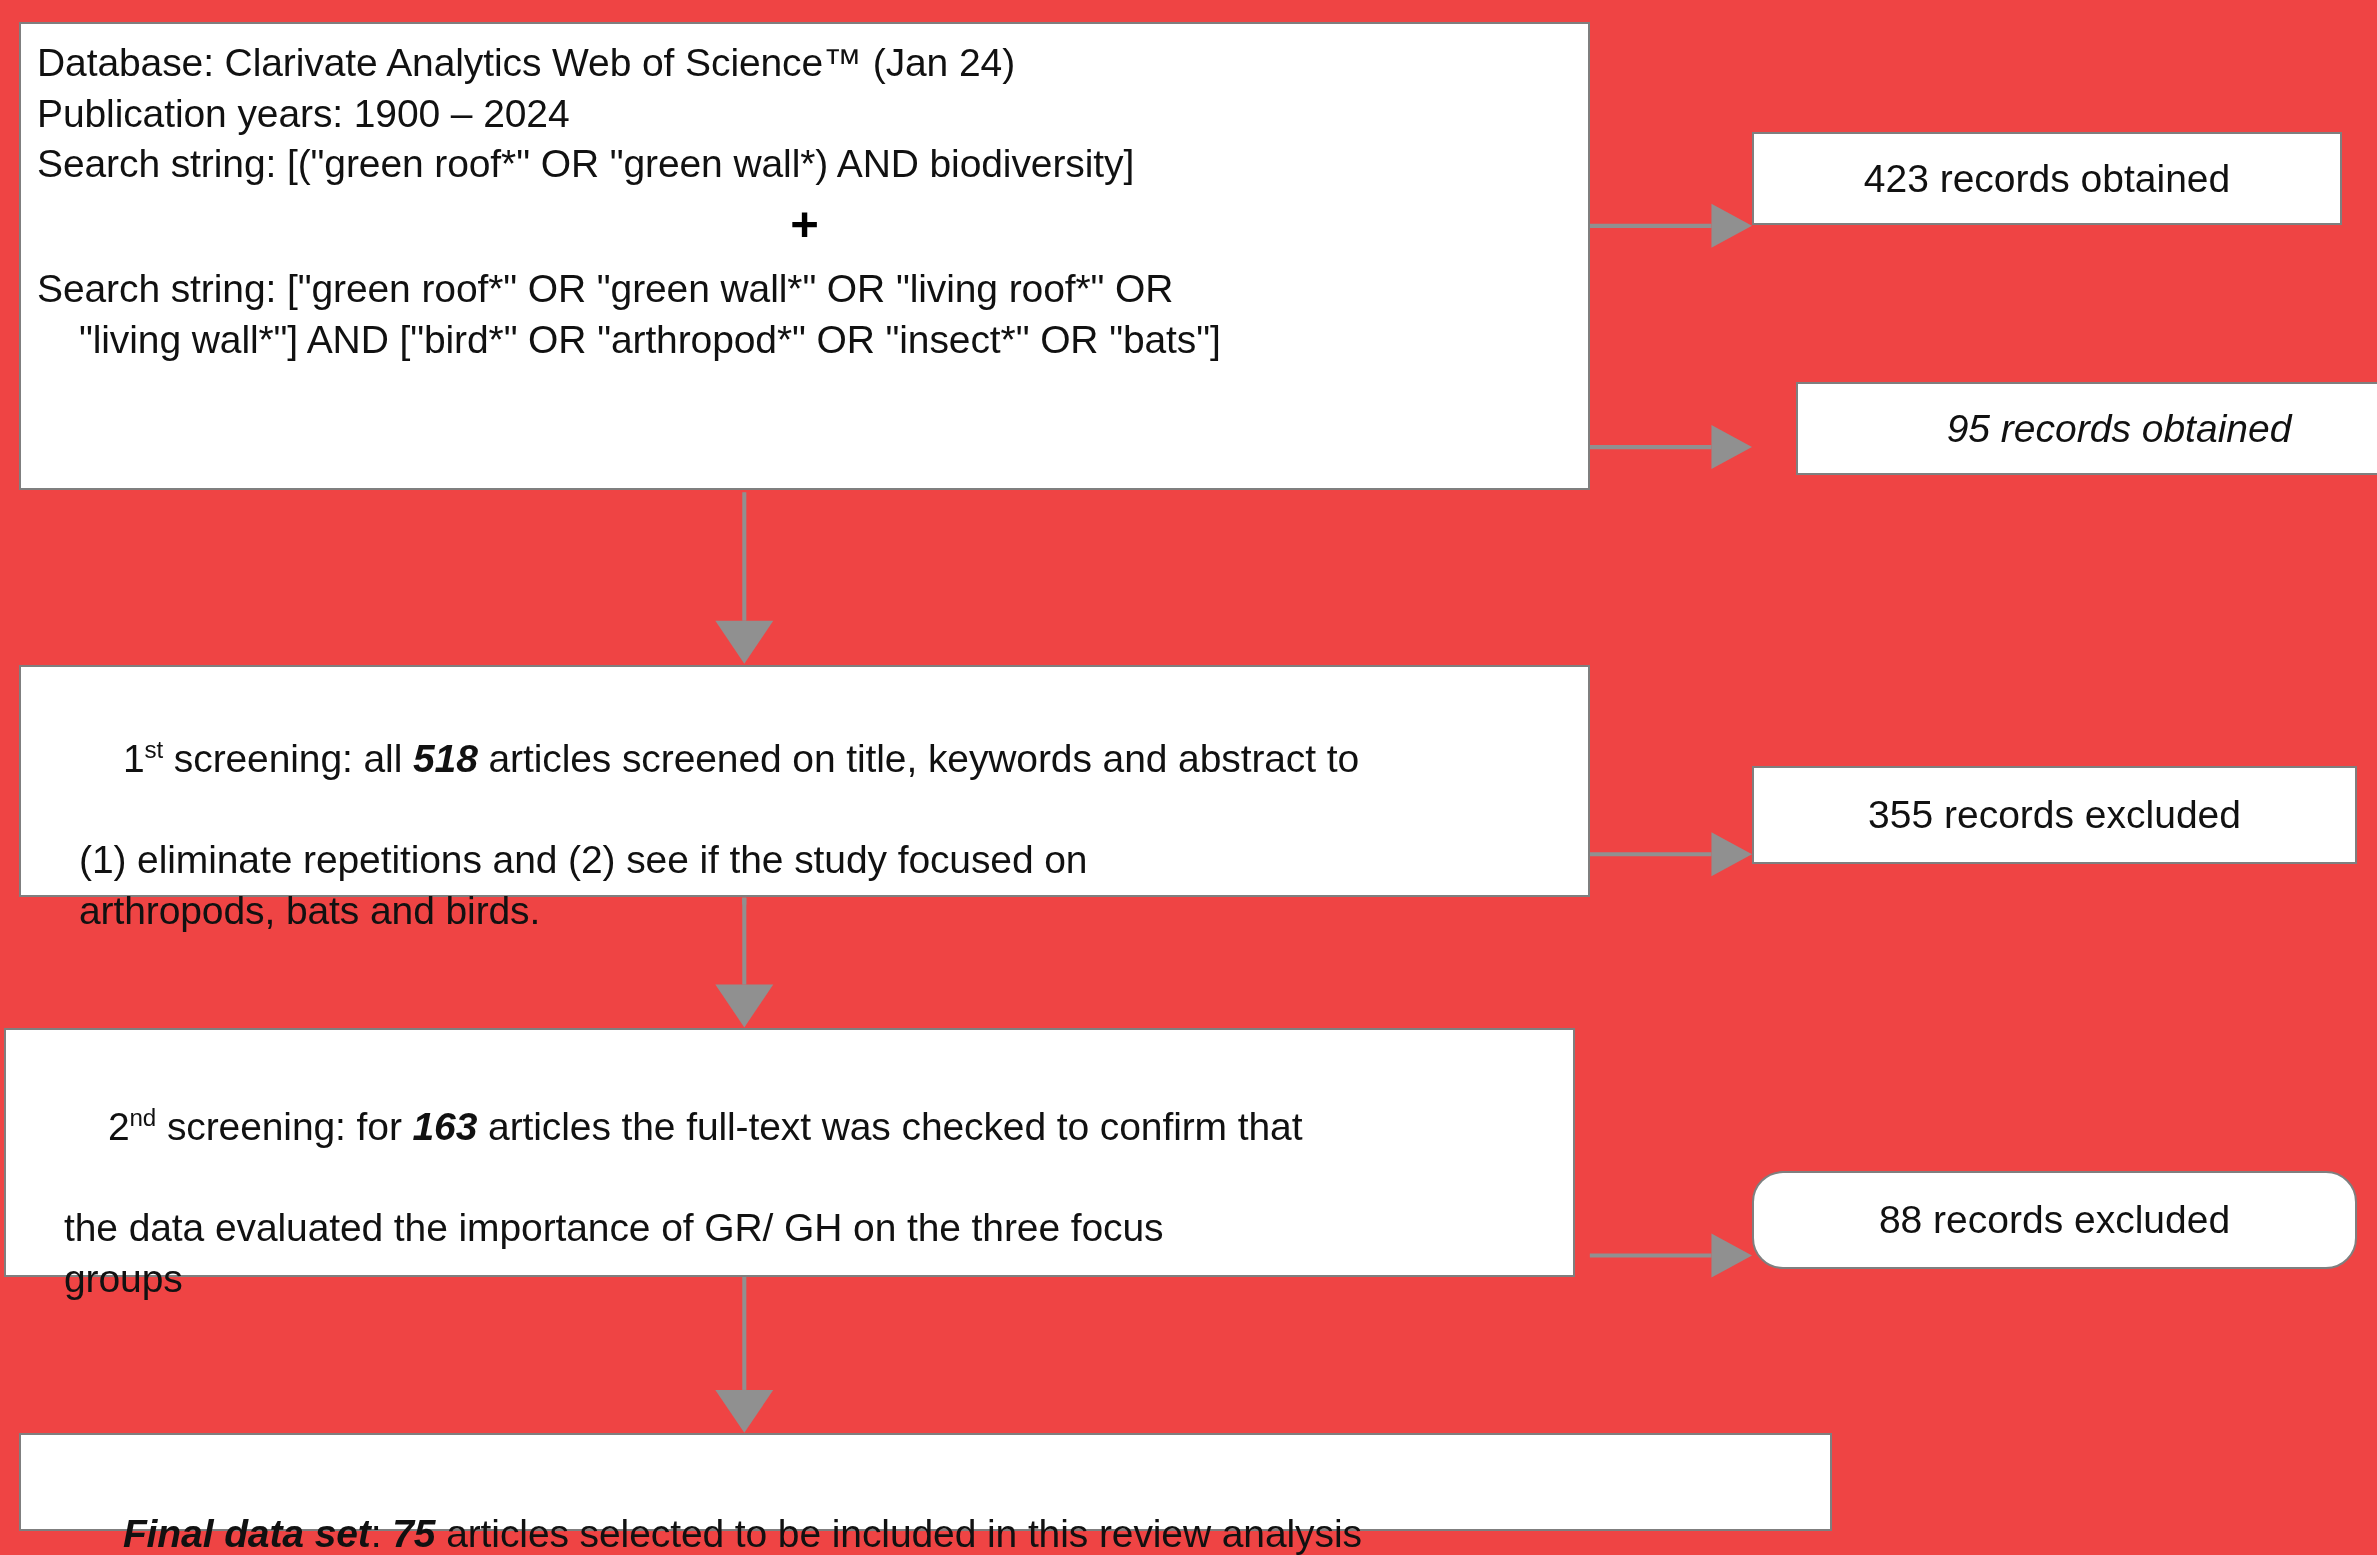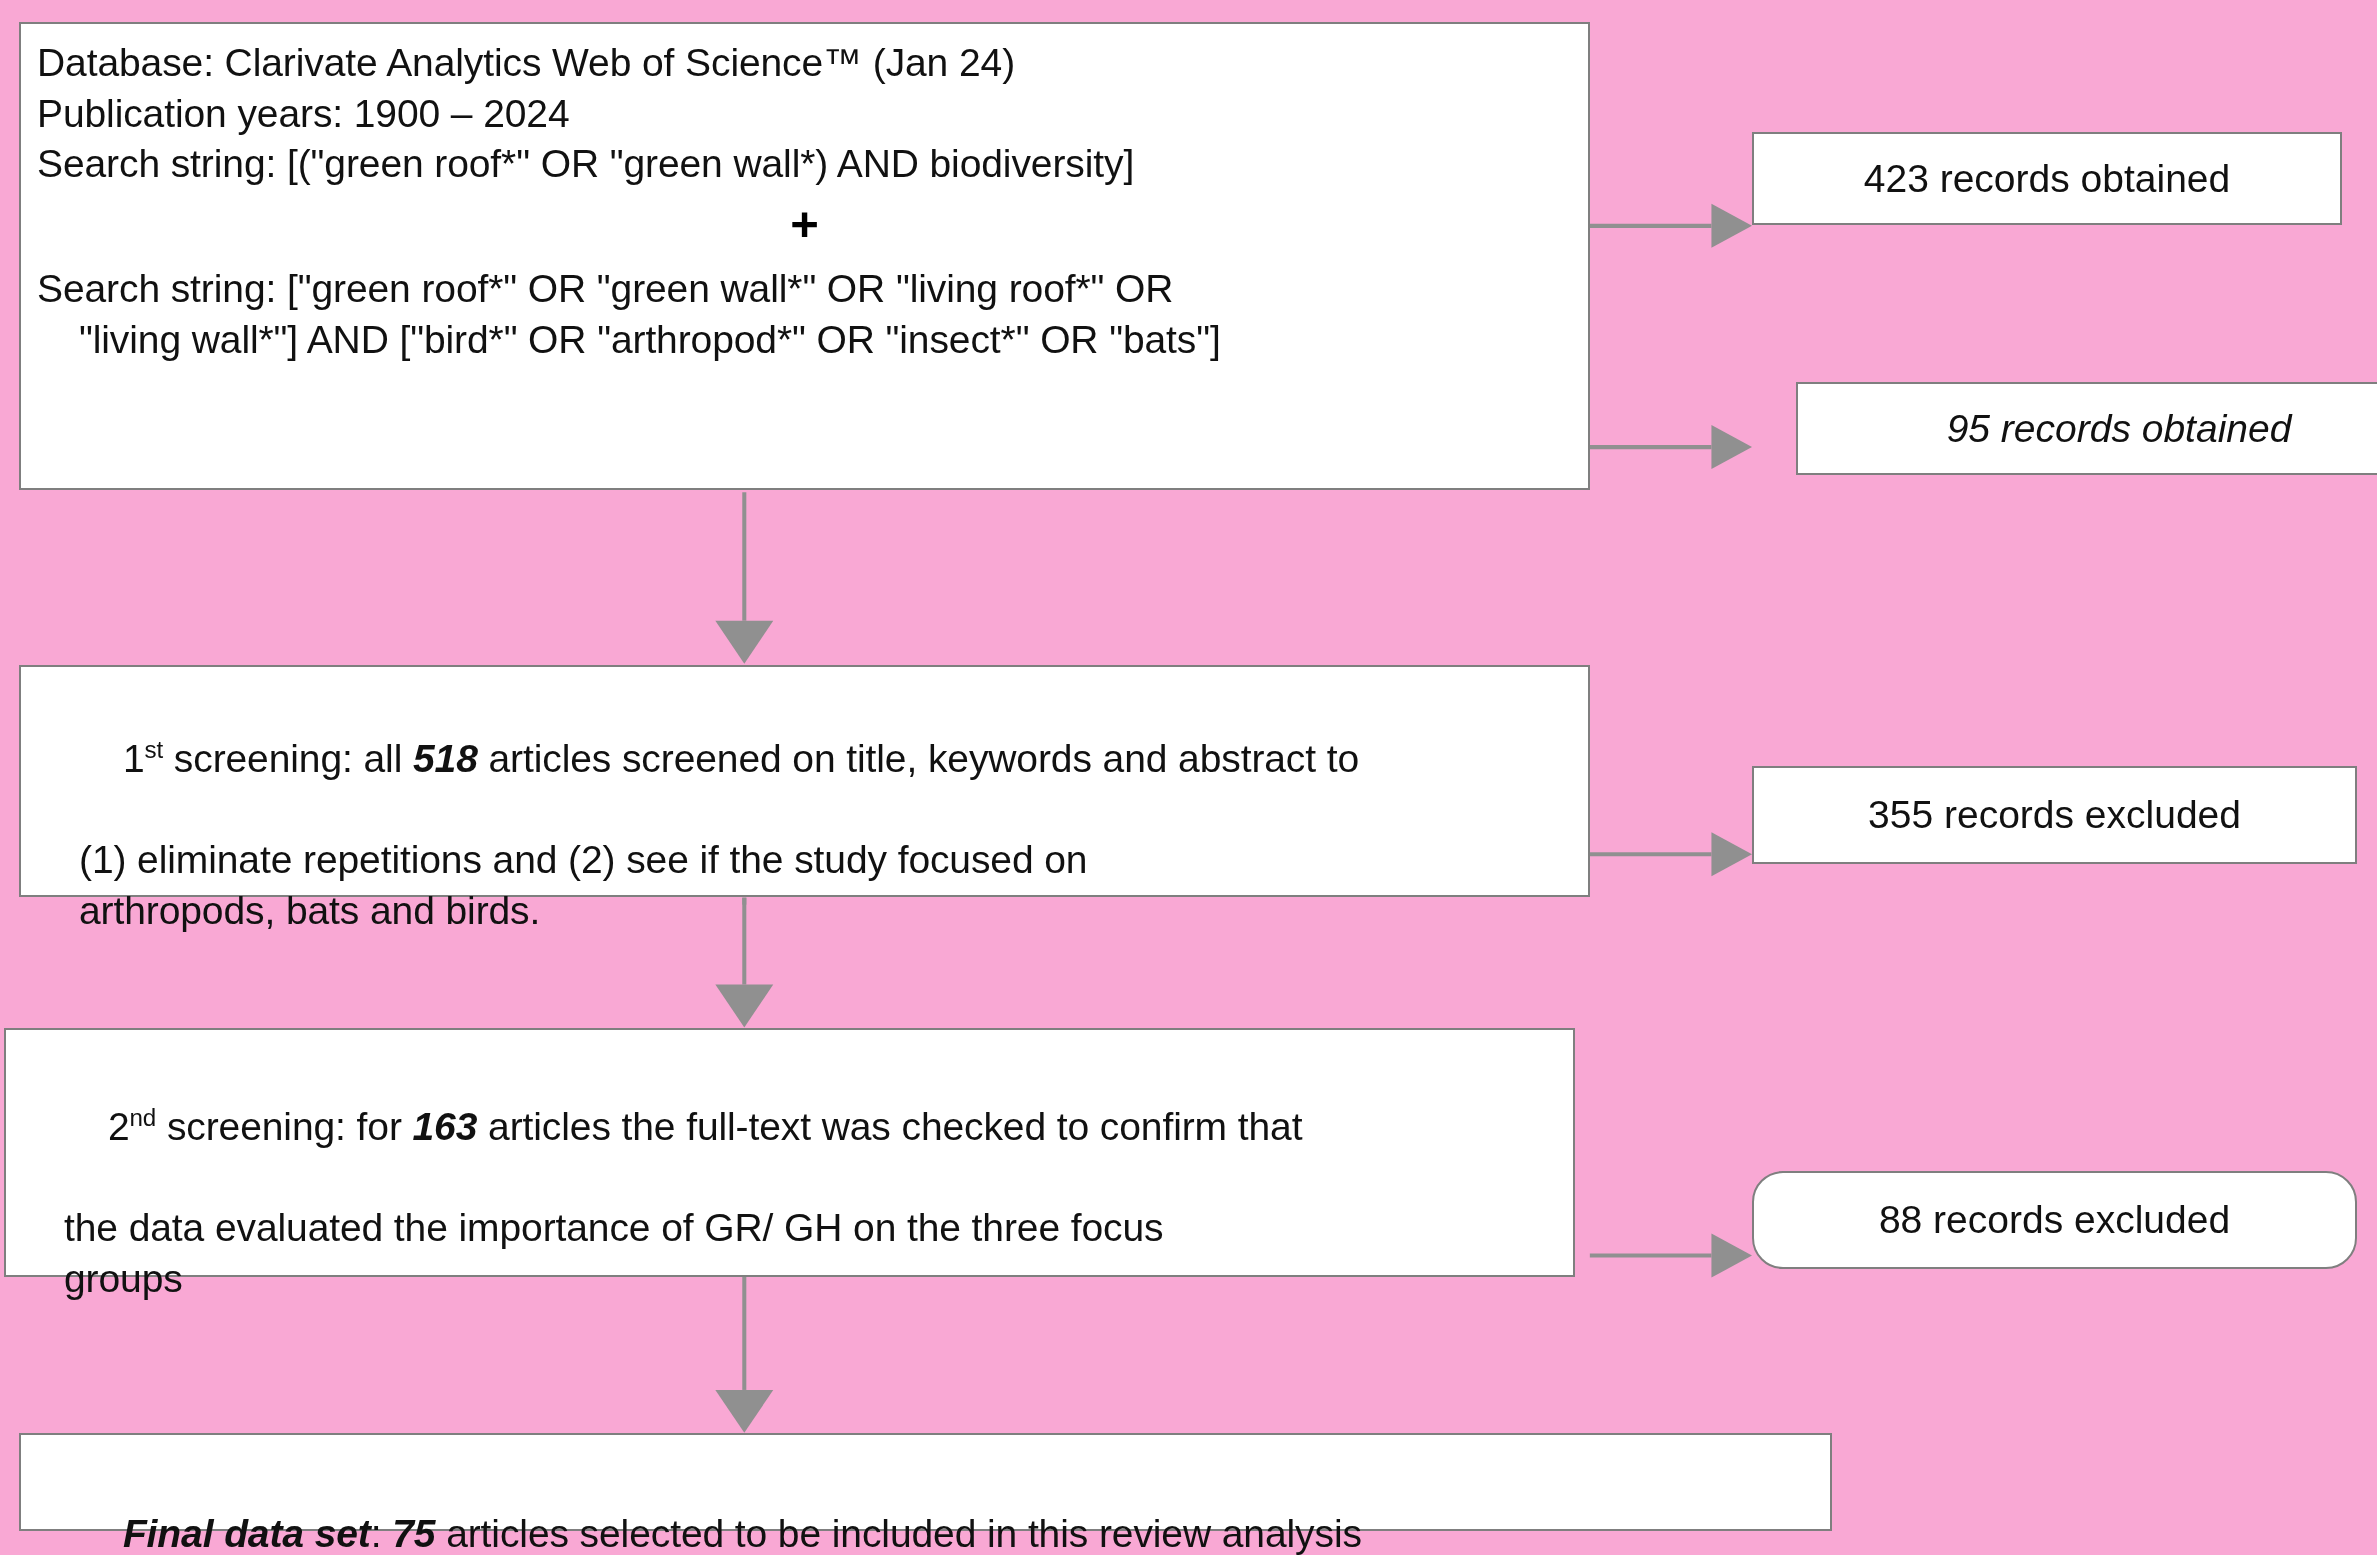--- a/index.html
+++ b/index.html
@@ -9,21 +9,21 @@
     background: #ffffff;
   }
   body {
     font-family: "Liberation Sans Narrow", "Liberation Sans", "DejaVu Sans Condensed", "DejaVu Sans", sans-serif;
     color: #000000;
   }
   #canvas {
     position: relative;
     width: 2377px;
     height: 1555px;
-    background: #f9a8d4;
+    background: #ef4444;
     overflow: hidden;
   }
 
   
   .box {
     position: absolute;
     box-sizing: border-box;
     background: #ffffff;
     border: 2.9px solid #7f7f7f;
   }

